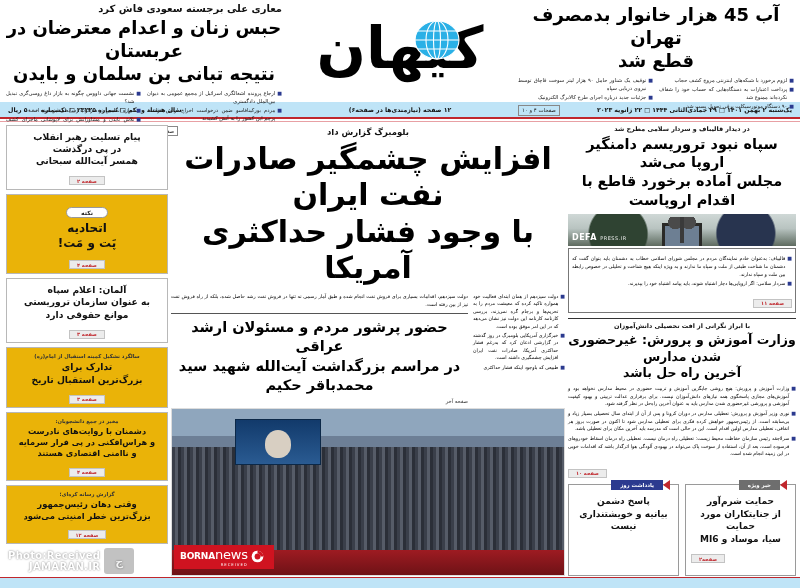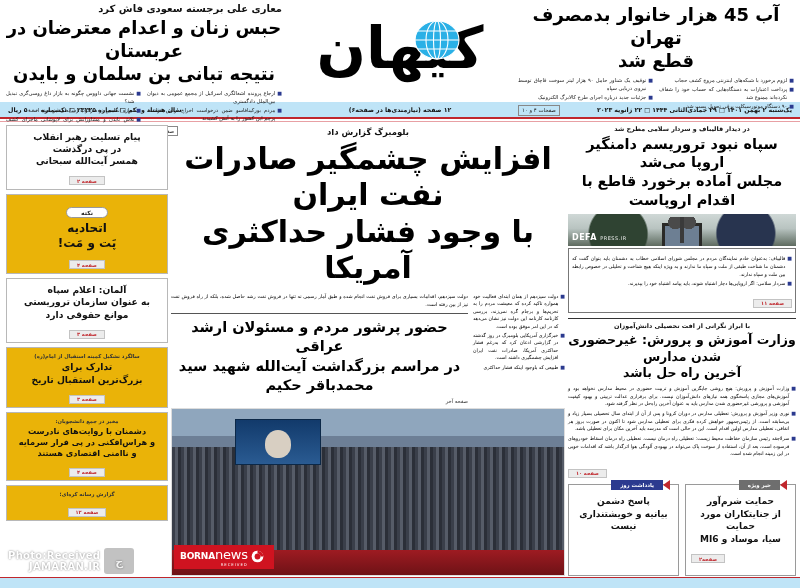--- a/index.html
+++ b/index.html
@@ -515,20 +515,24 @@
         <div class="sbox-title" style="font-size:8.2px;">
           <span>دشمنان با روایت‌های نادرست</span><br>
           <span>و هراس‌افکنی در پی فرار سرمایه</span><br>
           <span>و ناامنی اقتصادی هستند</span>
         </div>
         <div class="pagetag">صفحه ۴</div>
       </div>
 
       <div class="sbox">
         <div class="sbox-kicker">گزارش رسانه کره‌ای؛</div>
+        <div class="sbox-title" style="font-size:8.4px;">
+          <span>وقتی دهان رئیس‌جمهور</span><br>
+          <span>بزرگ‌ترین خطر امنیتی می‌شود</span>
+        </div>
         <div class="pagetag">صفحه ۱۲</div>
       </div>
 
     </div>
   </div>
 
   <div class="footer">
     <div class="f-rule"></div>
     <div class="f-strip"></div>
   </div>

